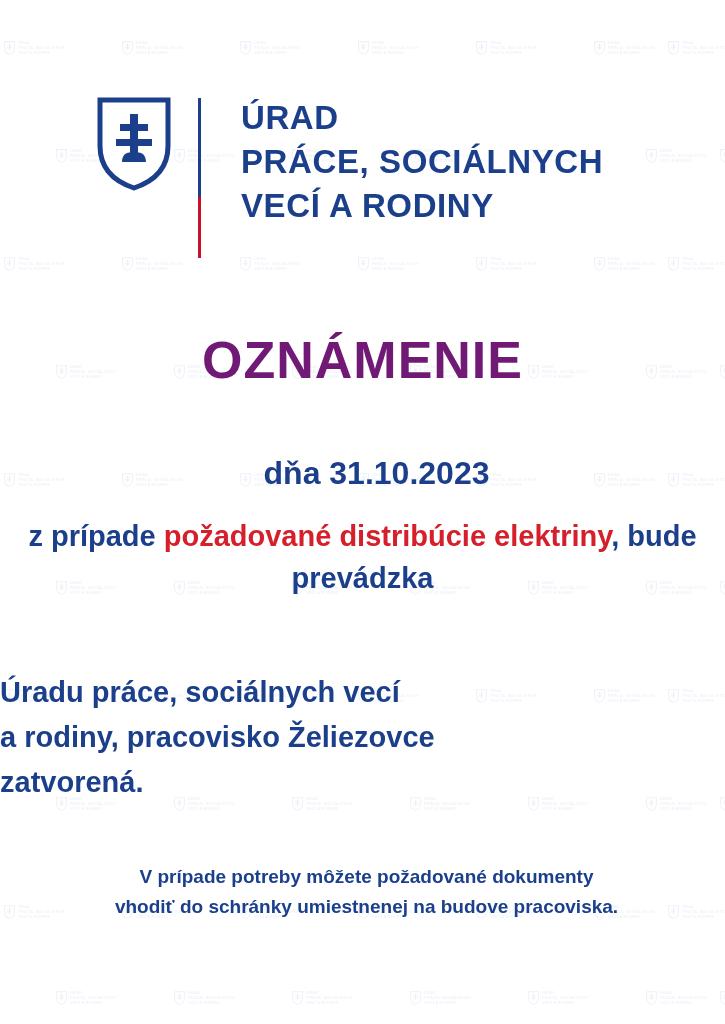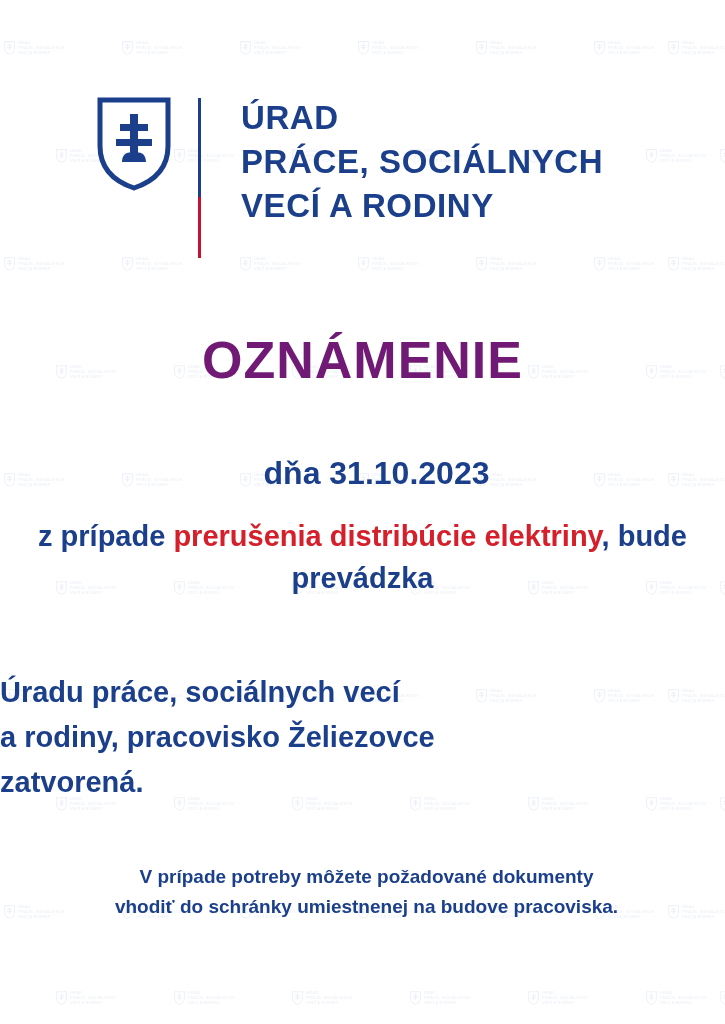--- a/index.html
+++ b/index.html
@@ -926,21 +926,21 @@
     <div id="org-name">ÚRAD
 PRÁCE, SOCIÁLNYCH
 VECÍ A RODINY</div>
   </div>
 
   <div id="title">OZNÁMENIE</div>
 
   <div id="date-line">dňa 31.10.2023</div>
 
   <div id="reason">
-    <span>z prípade </span><span class="hl-red">prerušenia distribúcie elektriny</span><span>, bude prevádzka</span>
+    <span>z prípade </span><span class="hl-red">požadované distribúcie elektriny</span><span>, bude prevádzka</span>
   </div>
 
   <div id="office">Úradu práce, sociálnych vecí
 a rodiny, pracovisko Želiezovce
 zatvorená.</div>
 
   <div id="footnote">V prípade potreby môžete požadované dokumenty
 vhodiť do schránky umiestnenej na budove pracoviska.</div>
 
 </div>

